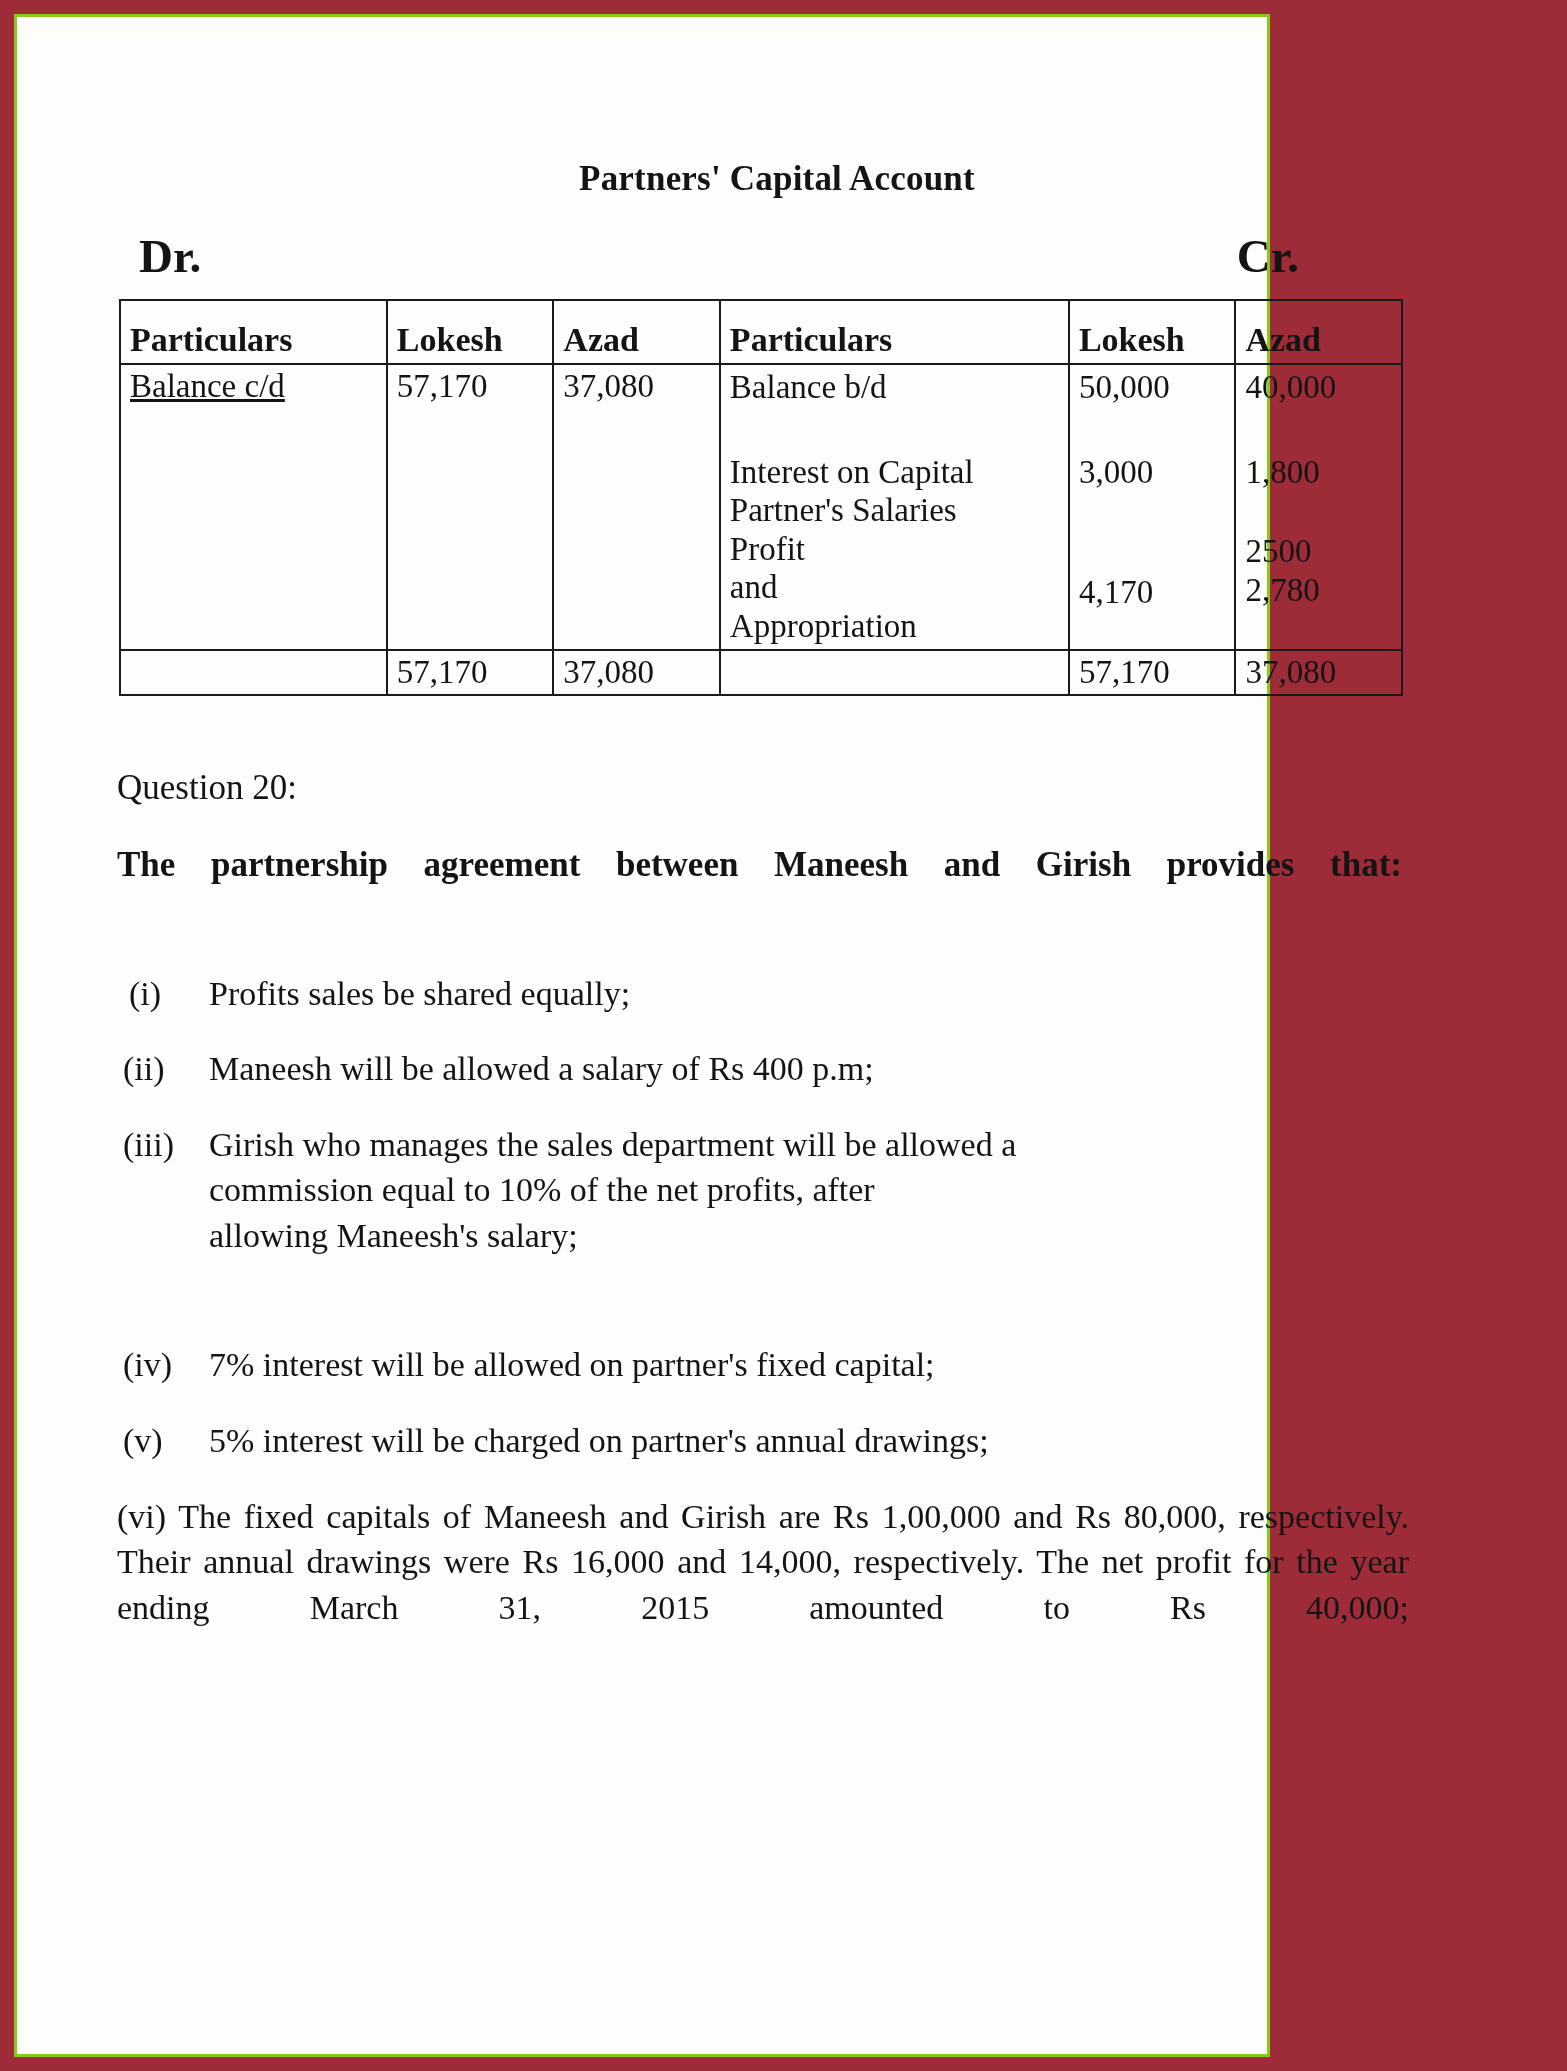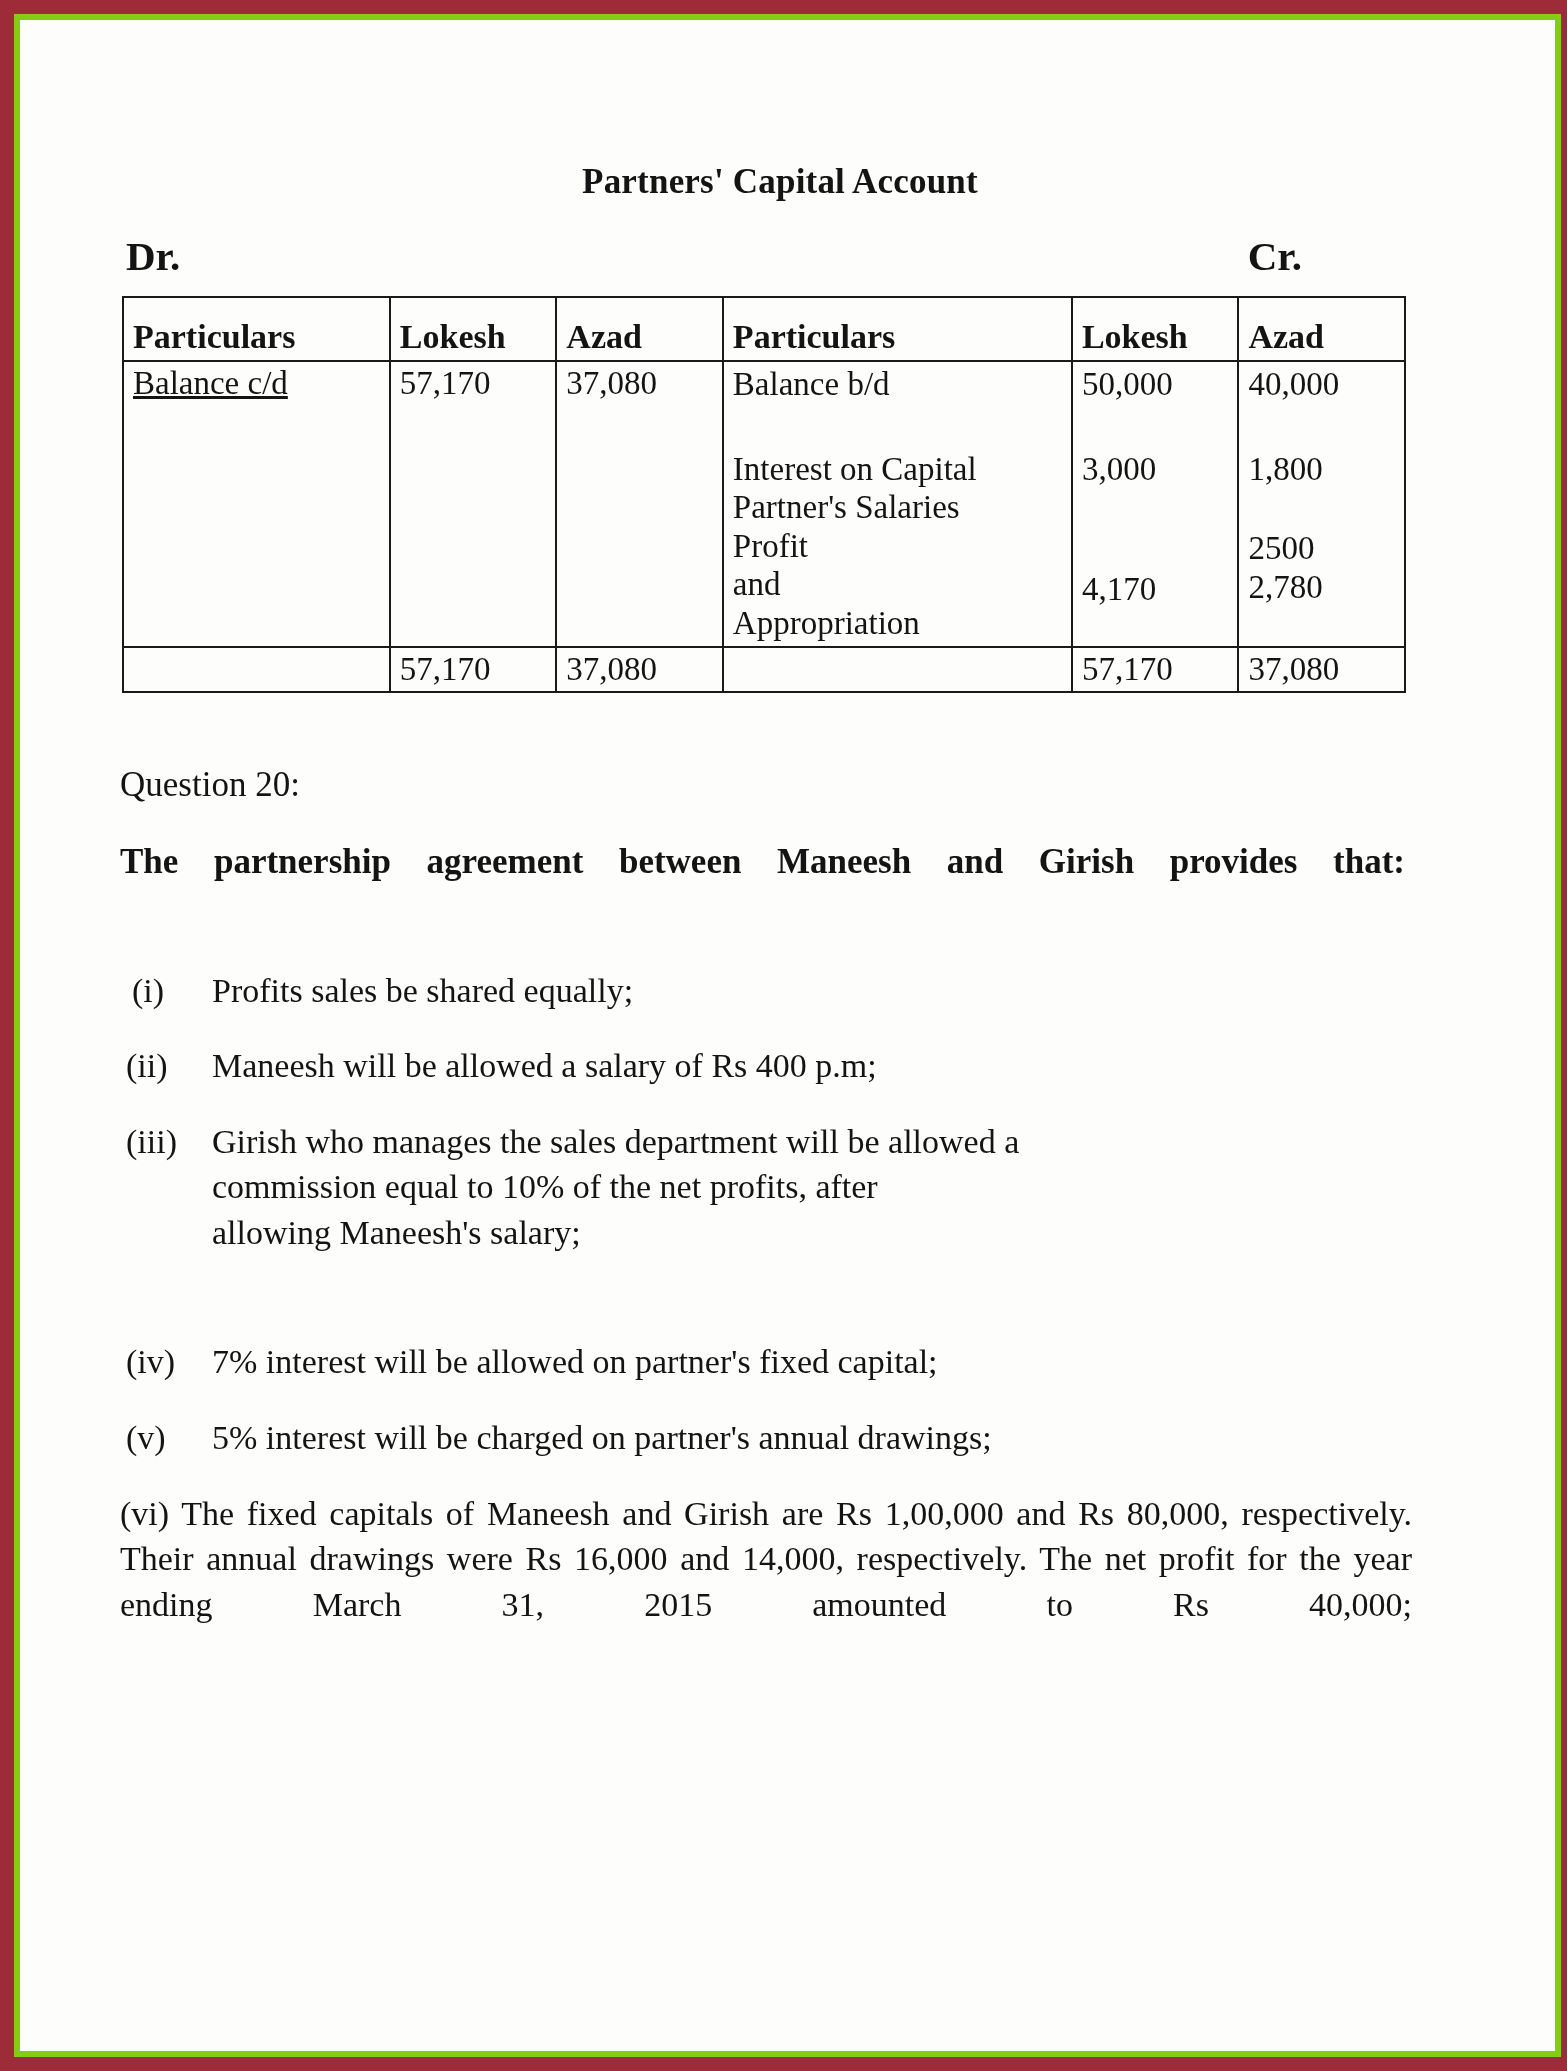--- a/index.html
+++ b/index.html
@@ -12,24 +12,24 @@
     background: #9e2b38;
     font-family: "Liberation Serif", "DejaVu Serif", serif;
     overflow: hidden;
   }
 
   
   #page-frame {
     position: absolute;
     left: 14px;
     top: 14px;
-    width: 1547px;
+    width: 1256px;
     height: 2043px;
     background: #fdfdfb;
-    border: 6px solid #84cc16;
+    border: 3px solid #84cc16;
     box-sizing: border-box;
   }
   #page-inner {
     position: absolute;
     left: 12px;
     top: 12px;
     right: 12px;
     bottom: 12px;
     background: #fdfdfb;
     box-sizing: border-box;
@@ -50,22 +50,22 @@
     font-size: 35px;
     letter-spacing: .2px;
     margin: 0 0 30px 0;
     padding-left: 20px;
   }
 
   .drcr-row {
     display: flex;
     justify-content: space-between;
     font-weight: bold;
-    font-size: 41px;
-    margin: 0 0 16px 0;
+    font-size: 47px;
+    margin: 0 0 16px 16px;
     padding: 0 118px 0 6px;
   }
 
   
   table.ledger {
     border-collapse: collapse;
     width: 1284px;
     table-layout: fixed;
     font-size: 33px;
     margin-left: 2px;

